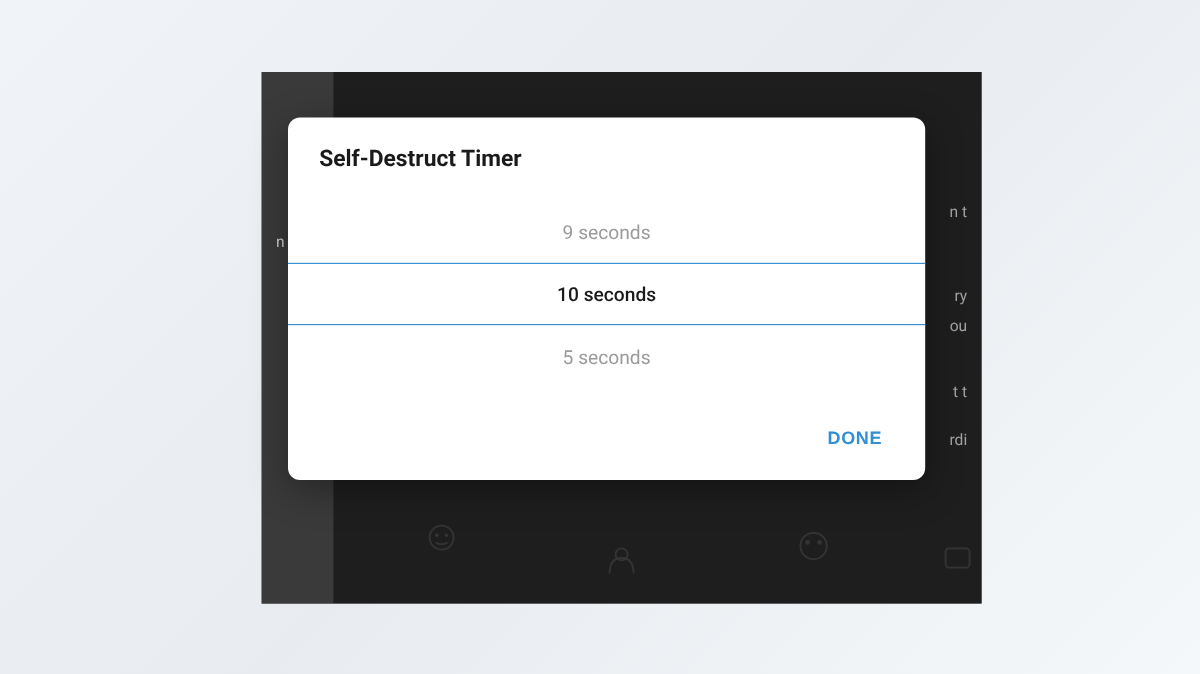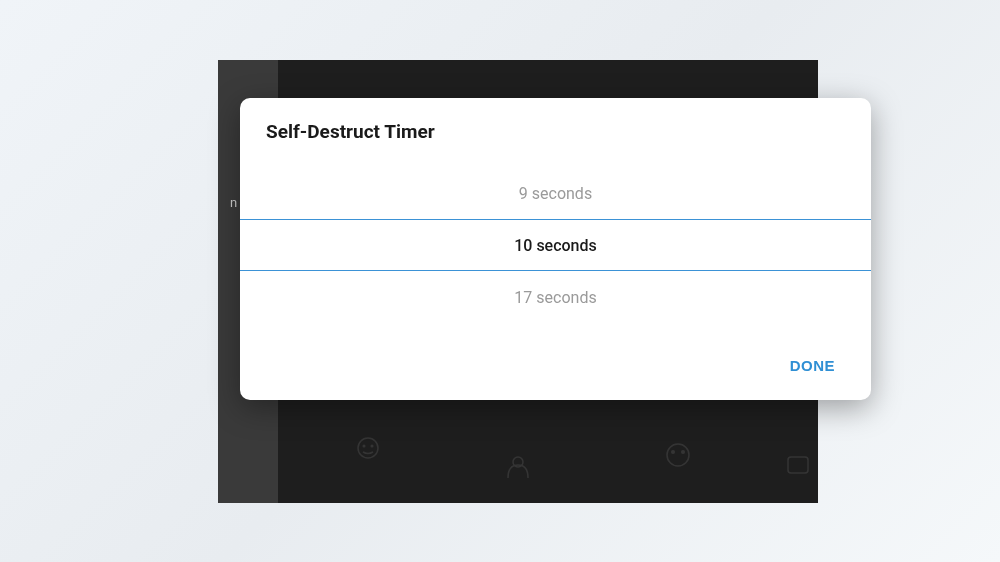--- a/index.html
+++ b/index.html
@@ -57,21 +57,21 @@
       position: absolute;
       color: #aaa;
       font-size: 13px;
       white-space: nowrap;
     }
     
     .dialog {
       position: absolute;
       left: 240px;
       top: 98px;
-      width: 631px;
+      width: 531px;
       background: #ffffff;
       border-radius: 10px;
       box-shadow: 0 8px 30px rgba(0,0,0,0.35);
       overflow: hidden;
     }
     
     .dialog-title {
       padding: 22px 26px 14px 26px;
       font-size: 19px;
       font-weight: 700;
@@ -163,19 +163,19 @@
     <span class="background-text-snippet" style="right:12px; top:300px;">rdi</span>
   </div>
 </div>
 
 <div class="dialog">
   <div class="dialog-title">Self-Destruct Timer</div>
 
   <div class="picker">
     <div class="picker-row faded">9 seconds</div>
     <div class="picker-row selected">10 seconds</div>
-    <div class="picker-row faded">17 seconds</div>
+    <div class="picker-row faded">5 seconds</div>
   </div>
 
   <div class="dialog-actions">
     <button class="done-button">DONE</button>
   </div>
 </div>
 
 </body></html>

